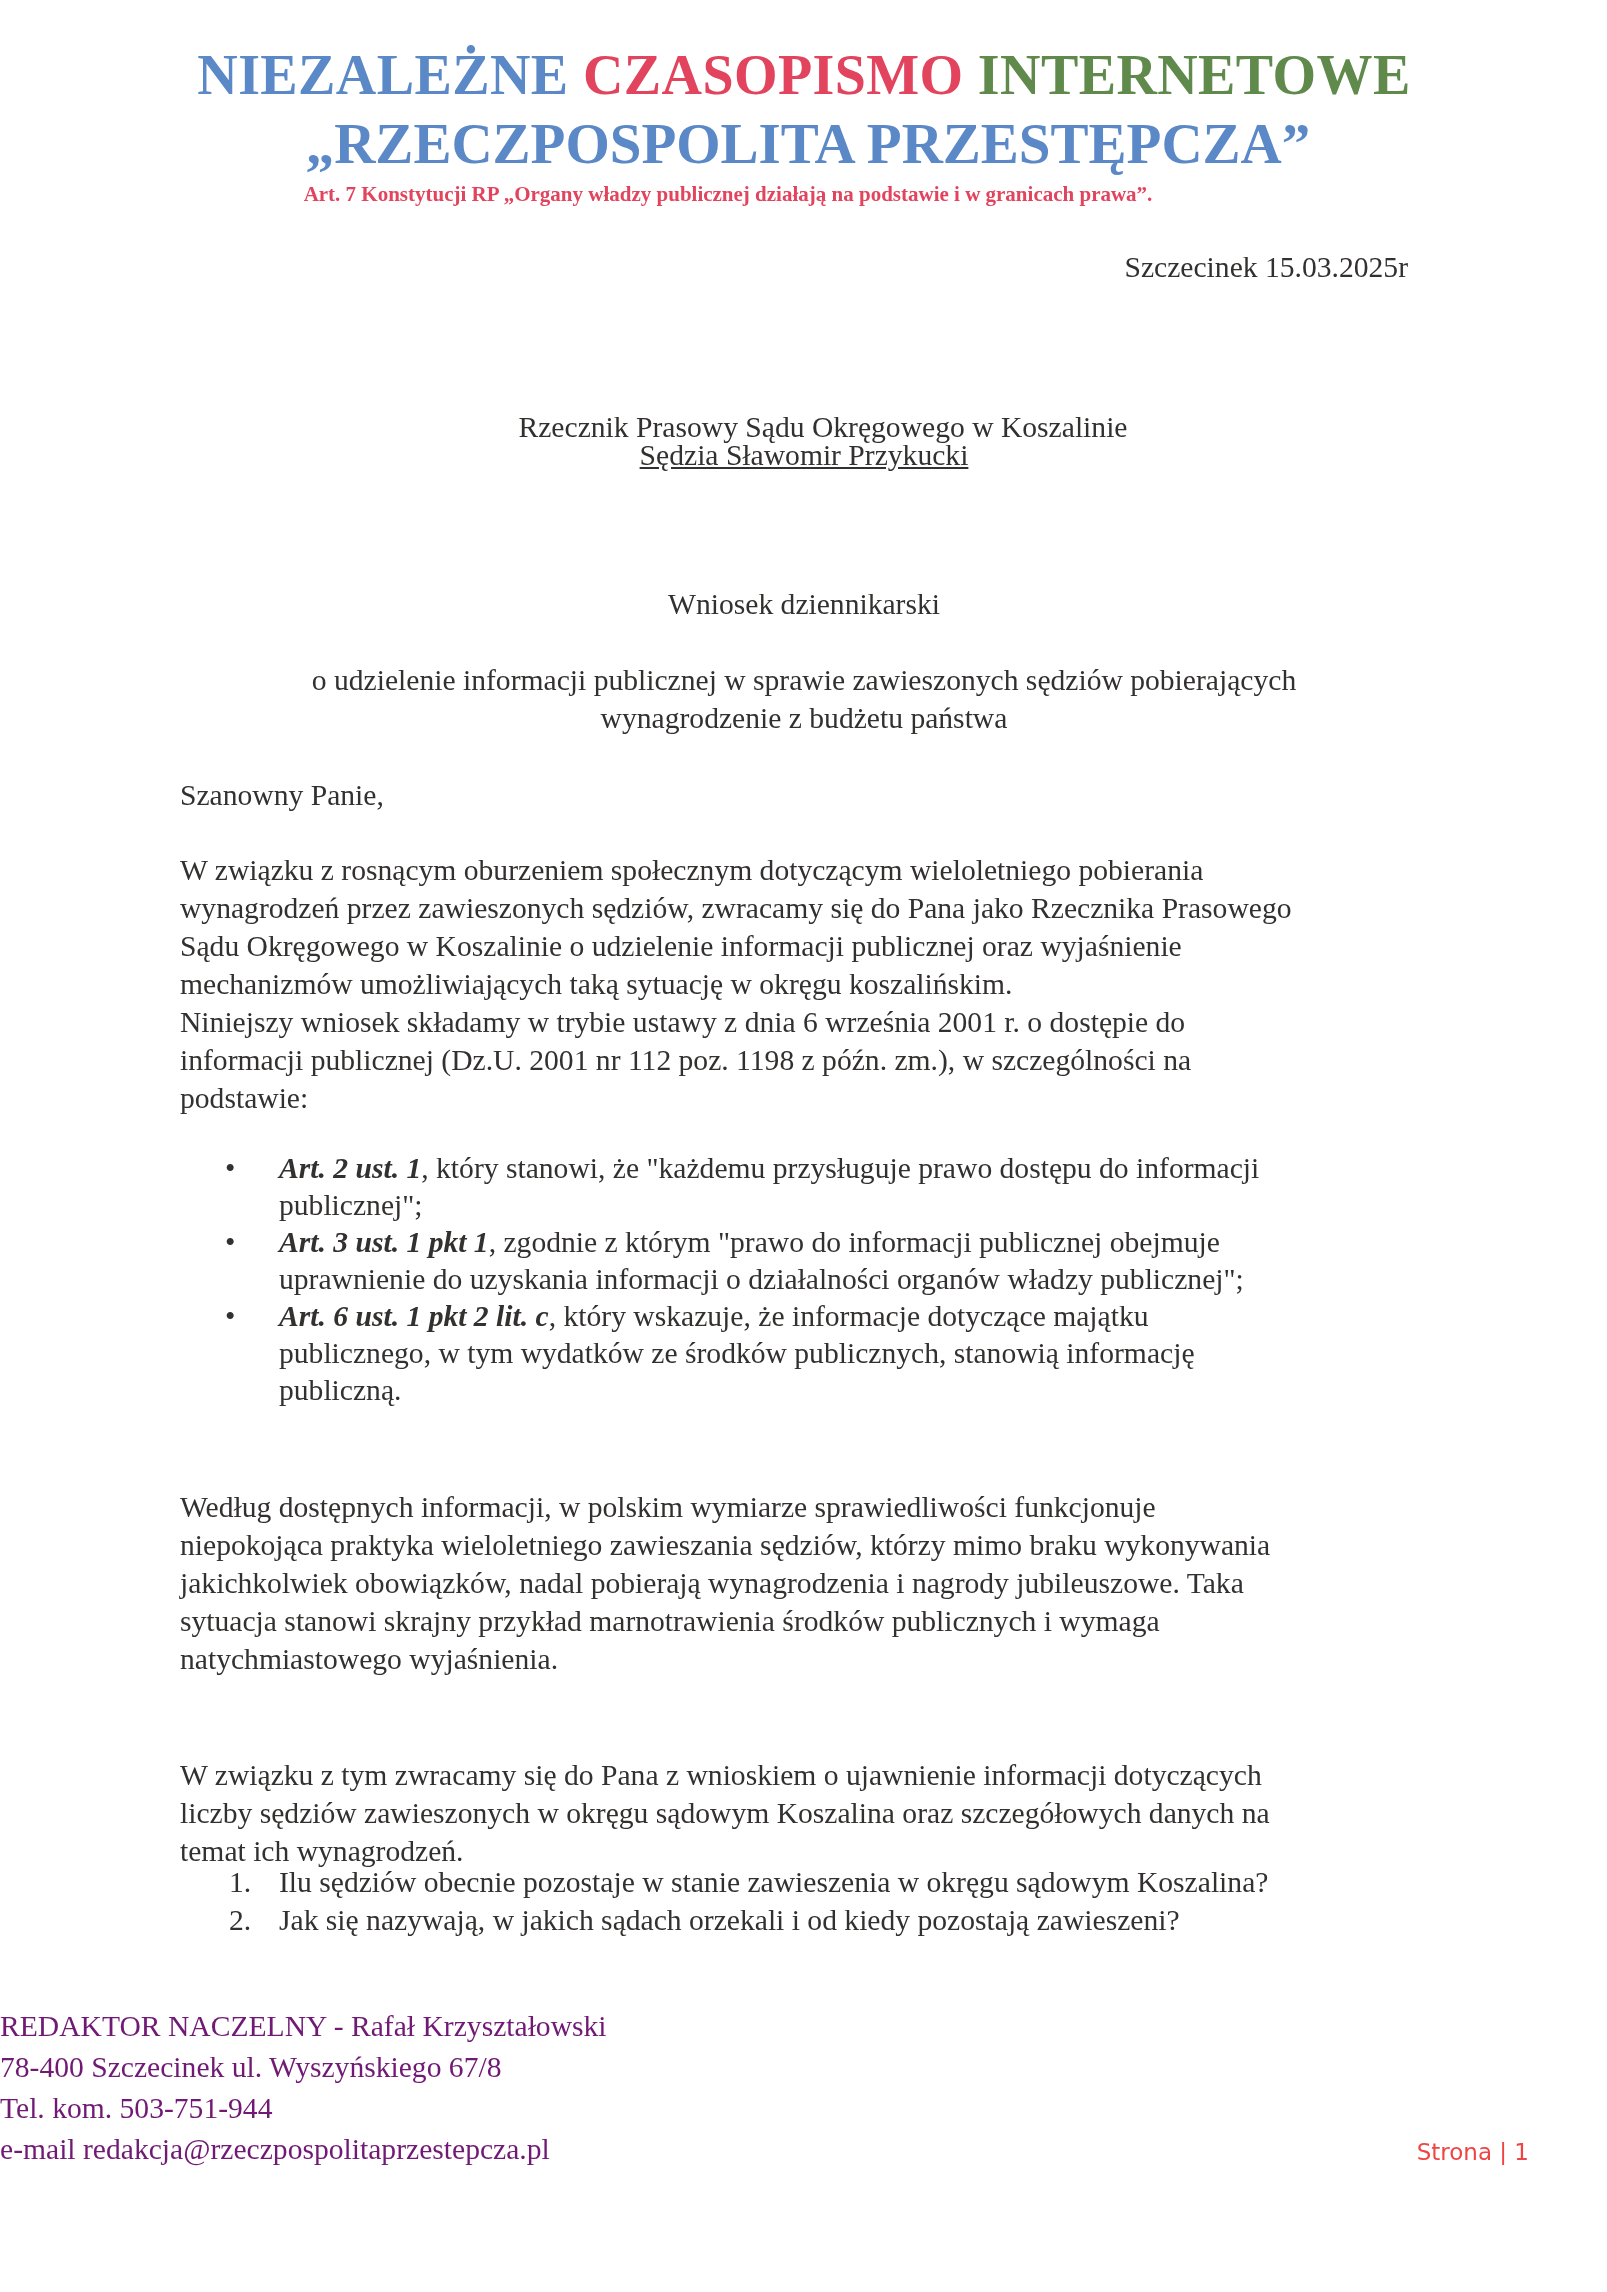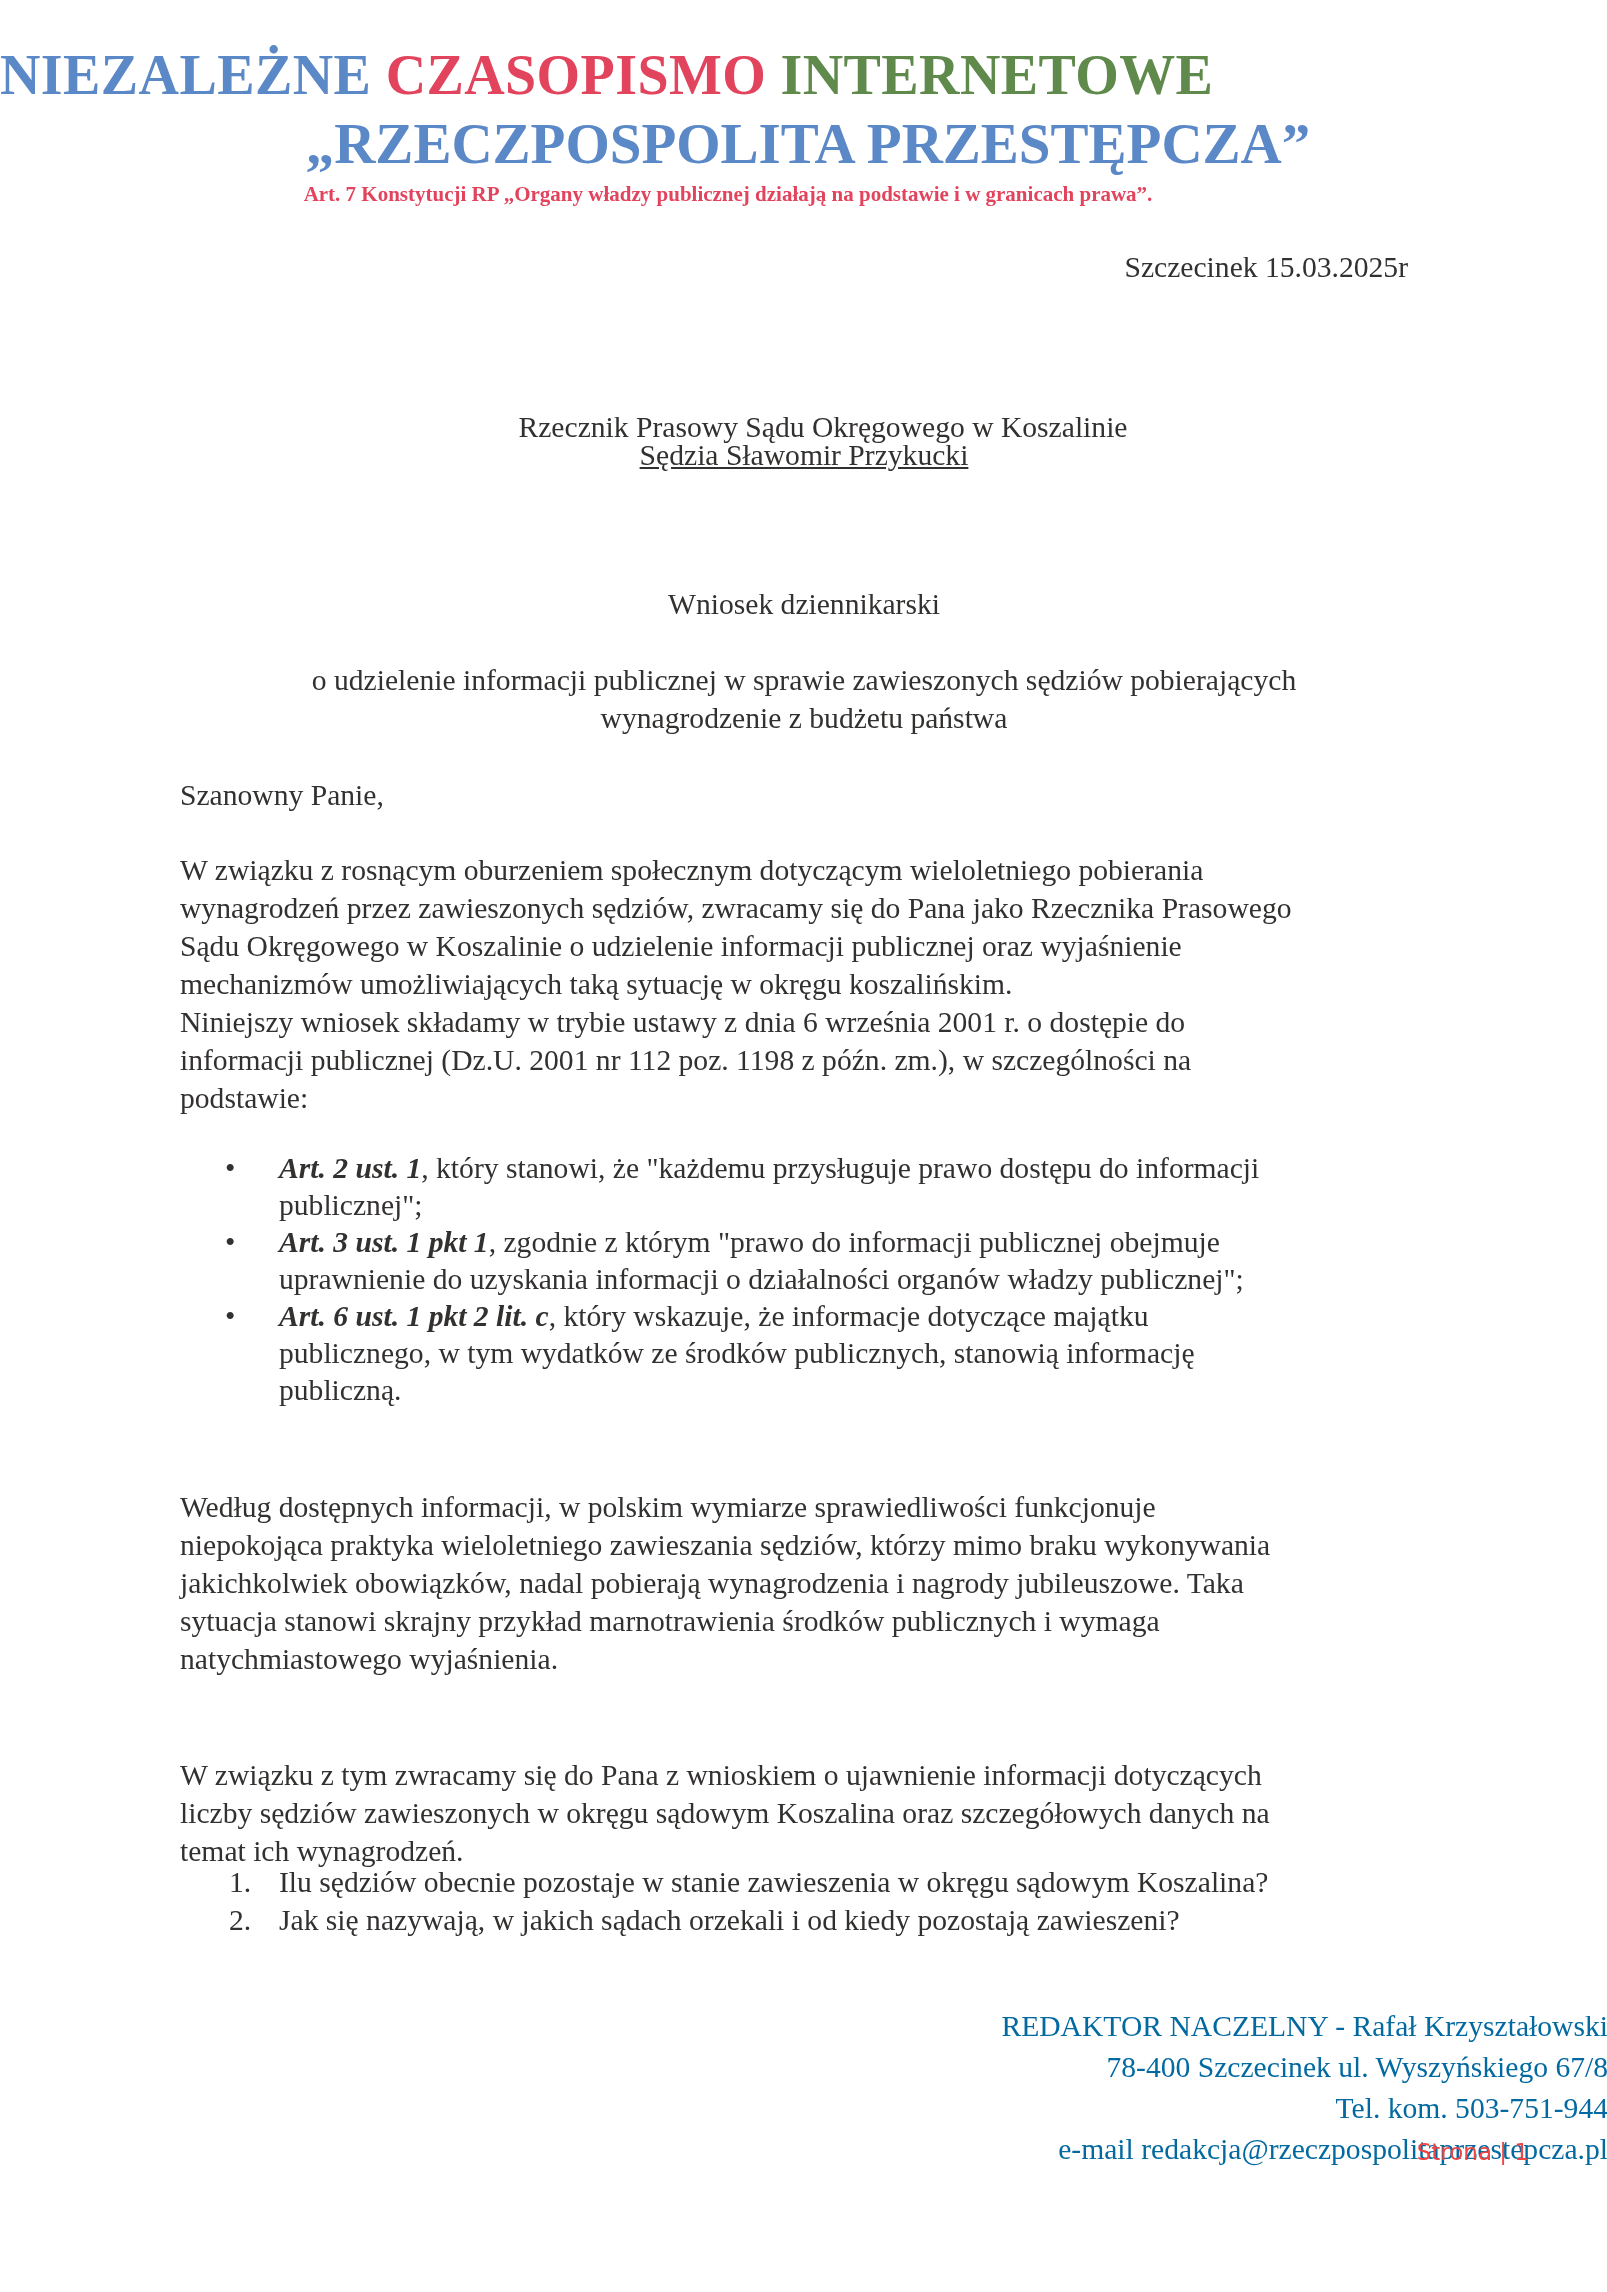--- a/index.html
+++ b/index.html
@@ -1,18 +1,18 @@
 <!DOCTYPE html>
 <html style="font-size:14.3px"><head>
 <meta charset="utf-8">
 <style>
   html, body { margin: 0; padding: 0; background: #ffffff; }
   body { width: 1608px; height: 2293px; position: relative; overflow: hidden;
          font-family: "Liberation Serif", serif; color: #333130; }
-  .hdr1 { position: absolute; top: 47px; left: 0; width: 1608px; 
+  .hdr1 { position: absolute; top: 47px; left: 0; width: 1608px; text-align: center;
           font-weight: bold; font-size: 56px; letter-spacing: 0.4px; line-height: 1; }
   .hdr2 { position: absolute; top: 115px; left: 4px; width: 1608px; text-align: center;
           font-weight: bold; font-size: 57px; line-height: 1; }
   .hdr3 { position: absolute; top: 184px; left: 0; width: 1456px; text-align: center;
           font-weight: bold; font-size: 21px; line-height: 1; }
   .blue { color: #5b88c6; }
   .red { color: #e2445d; }
   .green { color: #5f8a4c; }
   .date { position: absolute; top: 251px; right: 200px; font-size: 29.6px; }
   .center { position: absolute; left: 0; width: 1608px; text-align: center; font-size: 29.6px; line-height: 38px; }
@@ -20,21 +20,21 @@
   .p { position: absolute; left: 180px; width: 1254px; font-size: 29.6px; line-height: 38px; }
   ul.bul { position: absolute; left: 180px; top: 1150px; width: 1254px; margin: 0; padding: 0; list-style: none;
            font-size: 29.6px; line-height: 37px; }
   ul.bul li { position: relative; padding-left: 99px; }
   ul.bul li .dot { position: absolute; left: 45px; top: 0; }
   ul.bul li b { font-weight: bold; font-style: italic; }
   ol.num { position: absolute; left: 180px; top: 1863px; width: 1254px; margin: 0; padding: 0; list-style: none;
            font-size: 29.6px; line-height: 38px; }
   ol.num li { position: relative; padding-left: 99px; }
   ol.num li .n { position: absolute; left: 49px; }
-  .footer { position: absolute; left: 0; top: 2006px; width: 1608px; text-align: right; color: #0369a1;
+  .footer { position: absolute; left: 0; top: 2006px; width: 1608px; text-align: left; color: #701a75;
             font-size: 29.6px; line-height: 41px; }
   .page { position: absolute; top: 2139px; right: 79px; font-family: "DejaVu Sans", sans-serif; font-size: 23px; color: #ef4444; }
 </style>
 </head>
 <body>
 
 <div class="hdr1">
   <span class="blue">NIEZALEŻNE</span>
   <span class="red">CZASOPISMO</span>
   <span class="green">INTERNETOWE</span>

